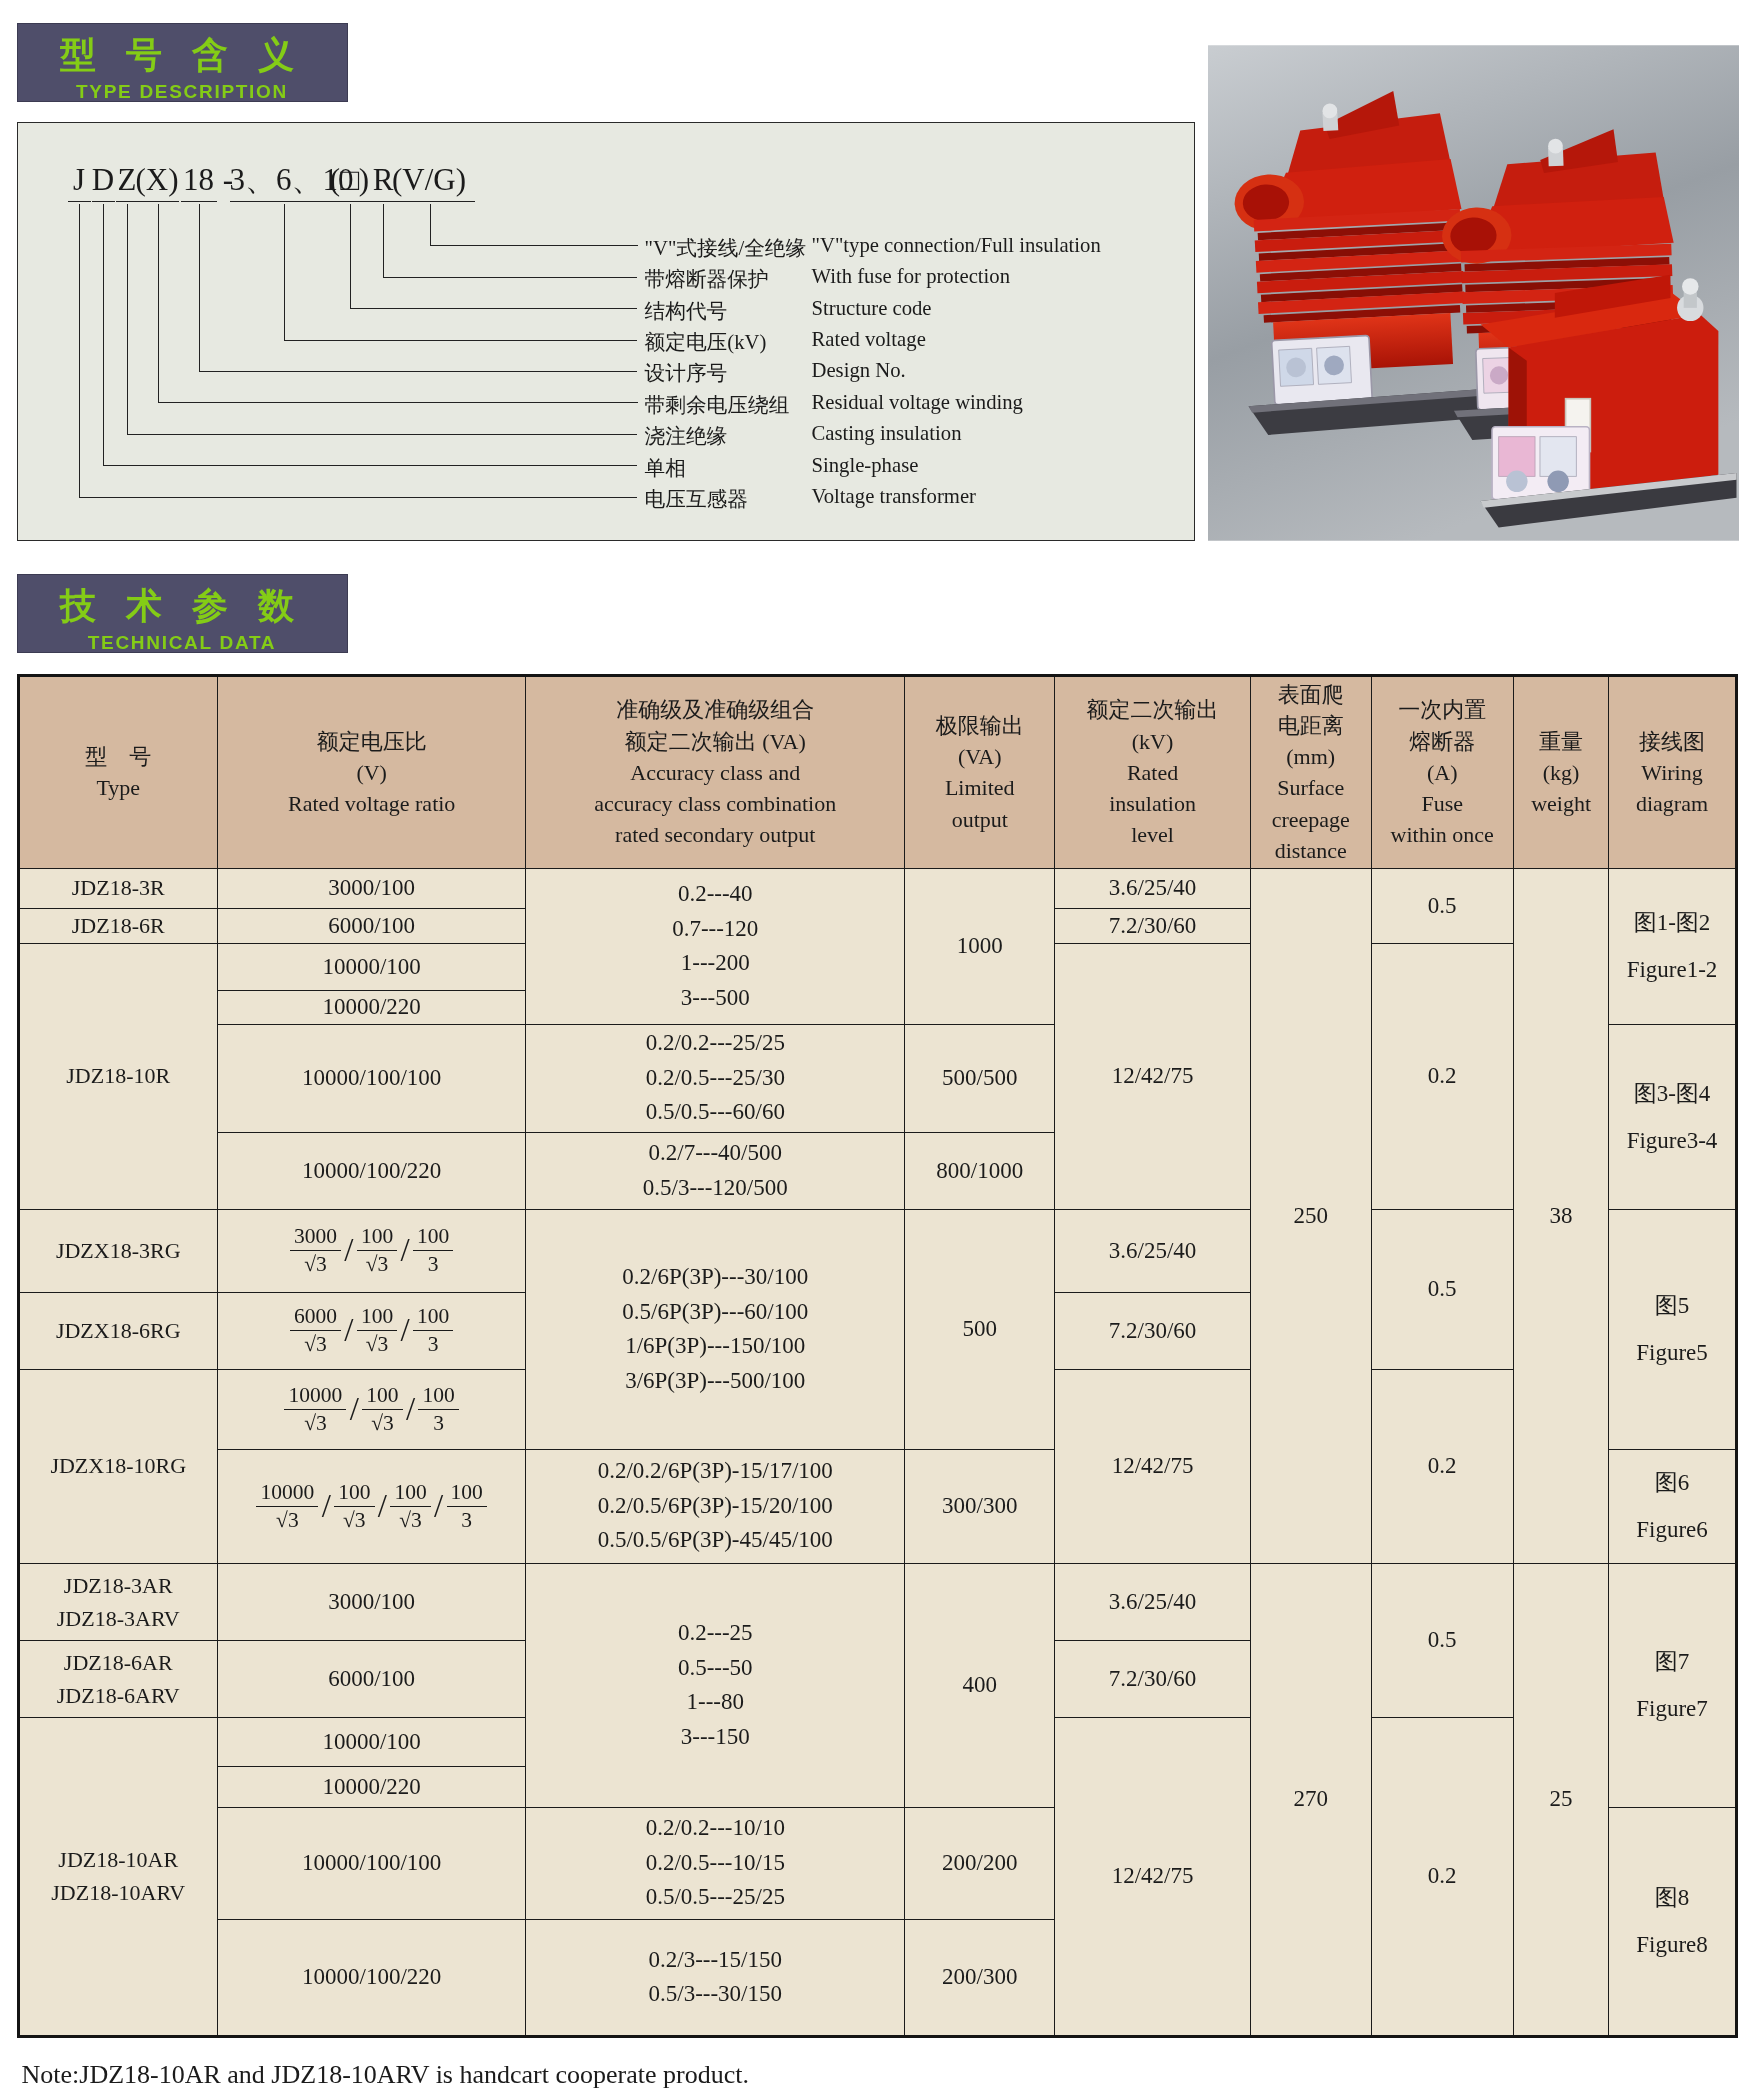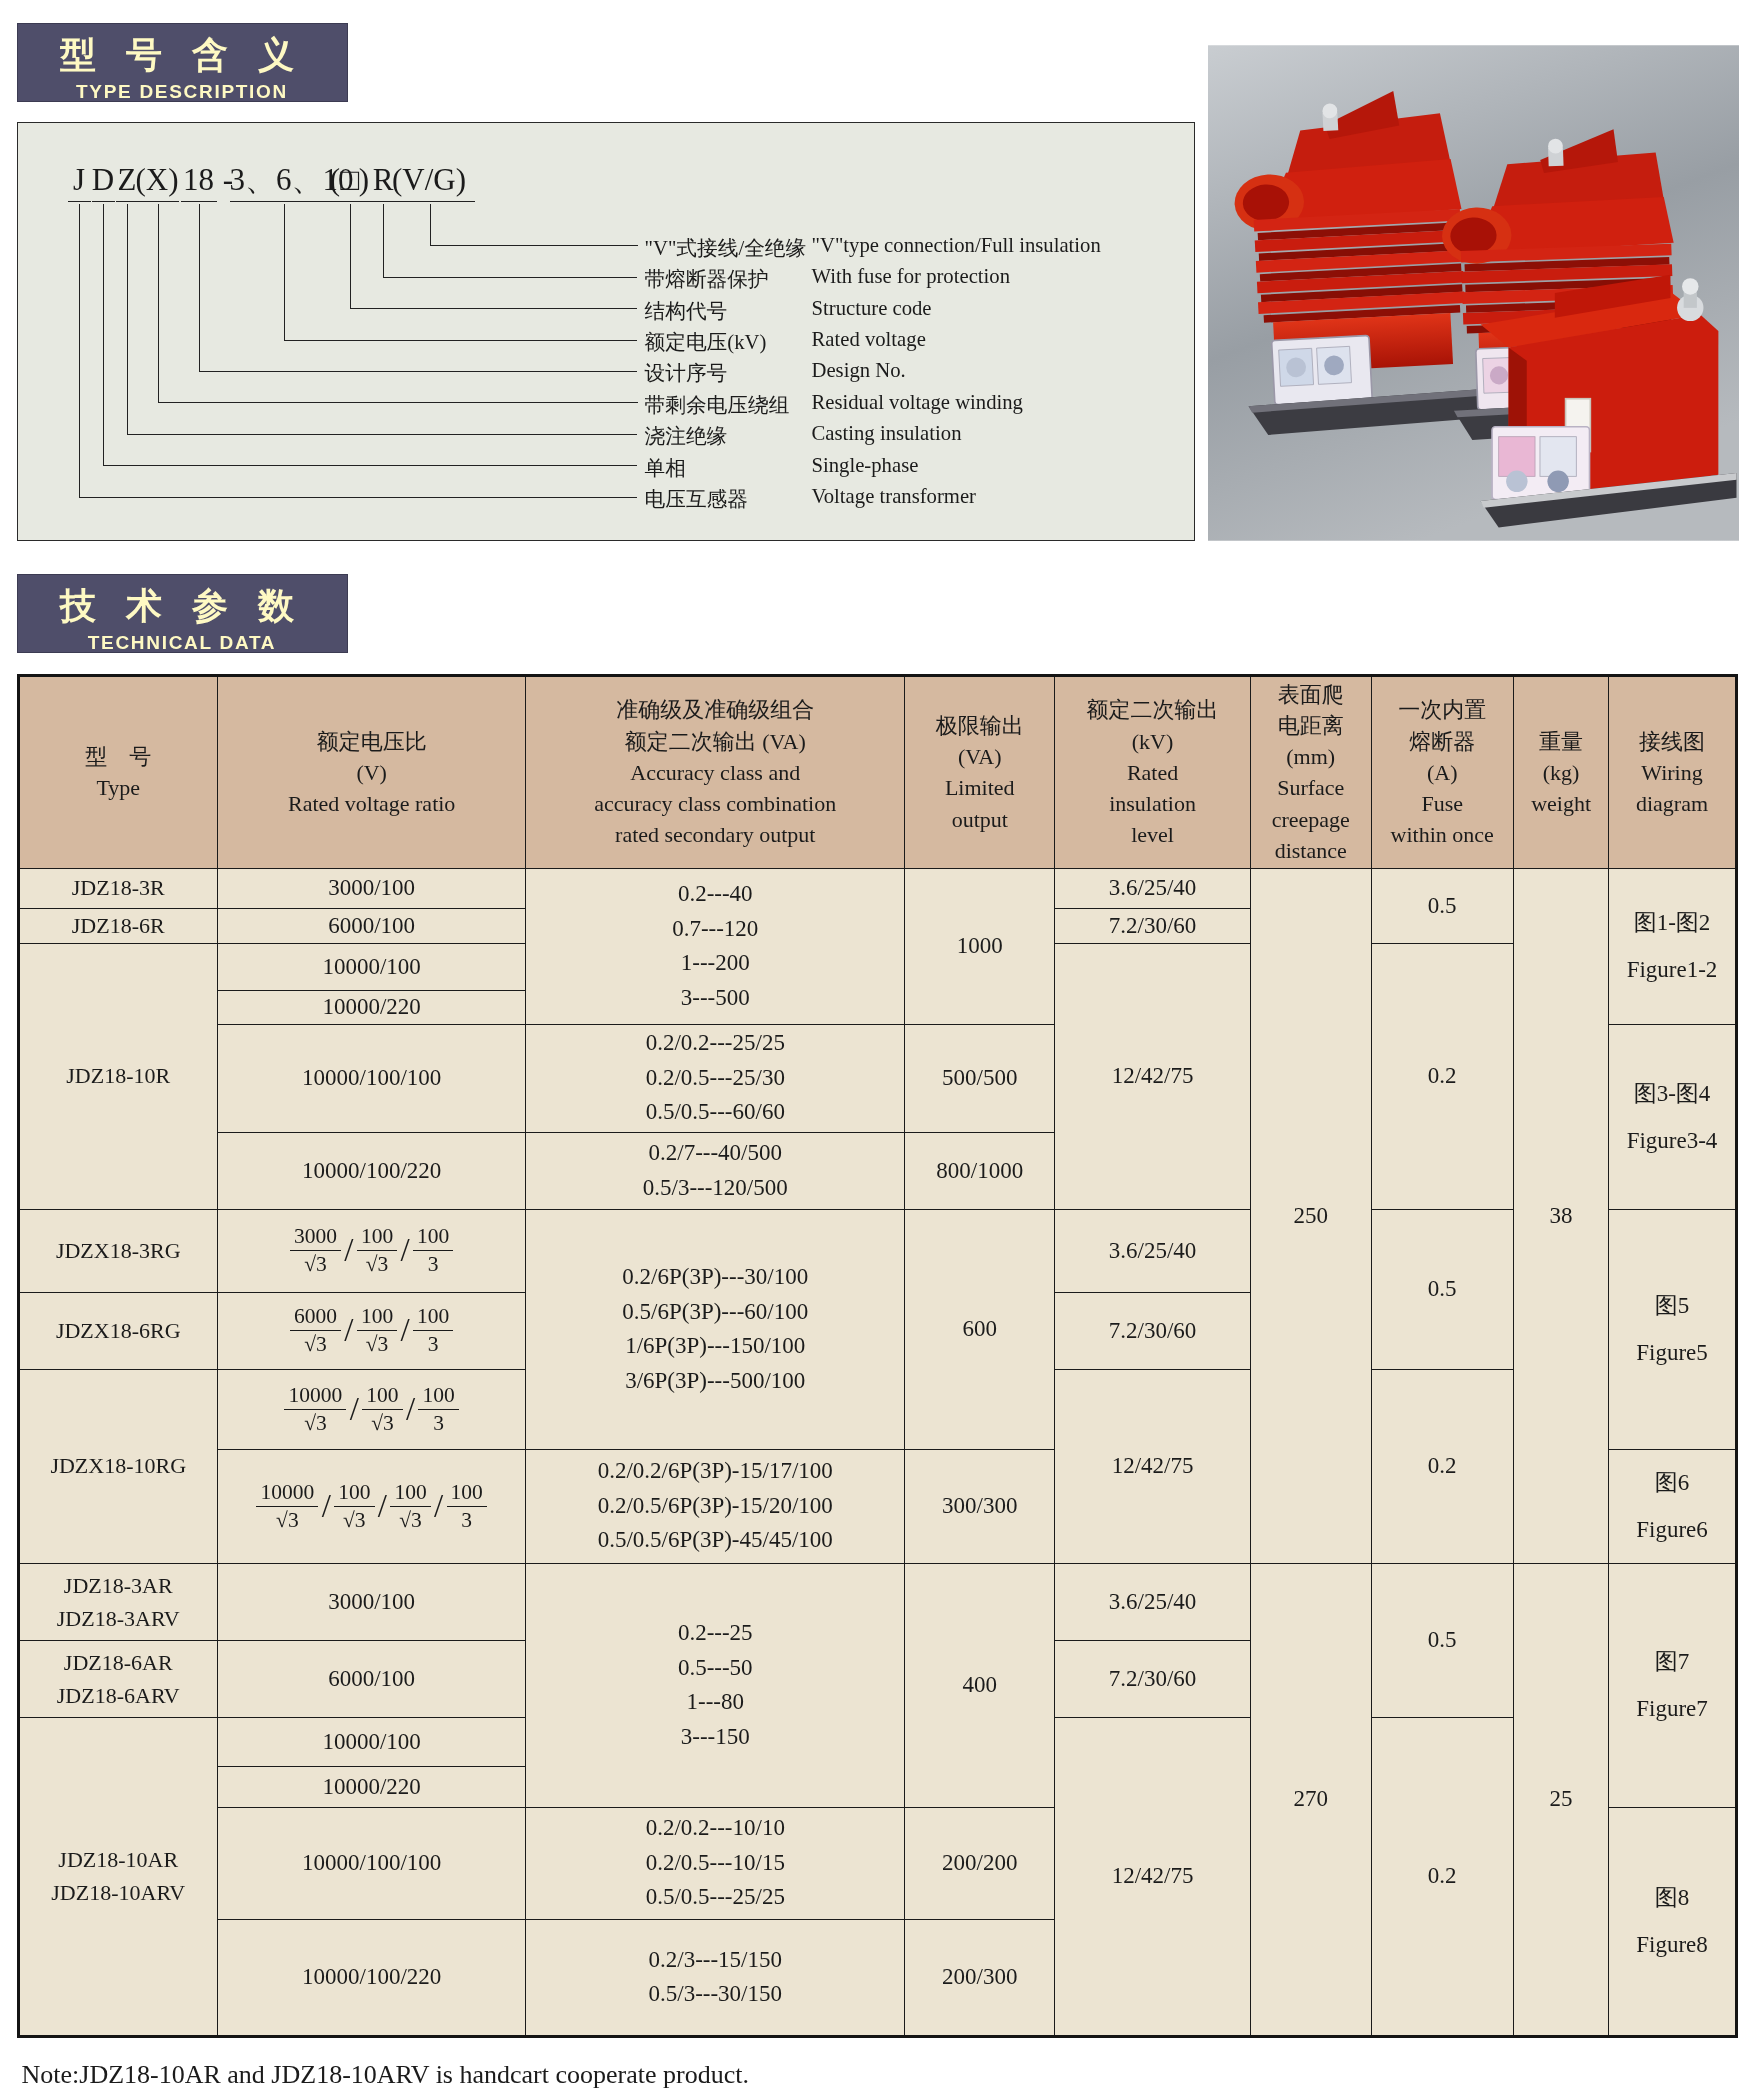--- a/index.html
+++ b/index.html
@@ -1,21 +1,21 @@
 <!DOCTYPE html>
 <html style="font-size:13.2px"><head>
 <meta charset="utf-8">
 <style>
   html,body{margin:0;padding:0;background:#ffffff;}
   body{font-family:"Liberation Serif","DejaVu Serif",serif;color:#1b1b1b;}
   .page{position:relative;width:1754px;height:2098px;background:#fff;overflow:hidden;}
 
   
   .hdr-box{position:absolute;left:16.5px;width:331px;height:79px;background:#4f4e6a;
-    color:#fef9c3;text-align:center;font-family:"Liberation Sans","DejaVu Sans",sans-serif;
+    color:#84cc16;text-align:center;font-family:"Liberation Sans","DejaVu Sans",sans-serif;
     box-sizing:border-box;border:1.7px solid #3c3b52;}
   .hdr-box .zh{font-size:36px;font-weight:bold;letter-spacing:10px;margin-top:6.6px;}
   .hdr-box .en{font-size:19px;font-weight:bold;letter-spacing:1.7px;margin-top:1.7px;}
 
   
   .panel{position:absolute;left:16.5px;top:122px;width:1178px;height:419px;background:#e7e9e1;
     border:1.7px solid #2a2a2a;box-sizing:border-box;}
   .model-seg{position:absolute;top:38px;text-align:center;font-size:31px;line-height:38px;
     border-bottom:1.7px solid #222;padding-bottom:1.7px;white-space:nowrap;}
   .model-seg.noline{border-bottom:none;}
@@ -336,21 +336,21 @@
     </tr>
     <tr style="height:83px">
       <td class="type-cell">JDZX18-3RG</td>
       <td><span class="frac"><span class="fnum">3000</span><span class="fden">√3</span></span><span class="fsep">/</span><span class="frac"><span class="fnum">100</span><span class="fden">√3</span></span><span class="fsep">/</span><span class="frac"><span class="fnum">100</span><span class="fden">3</span></span></td>
       <td rowspan="3">
             <div class="ln">0.2/6P(3P)---30/100</div>
             <div class="ln">0.5/6P(3P)---60/100</div>
             <div class="ln">1/6P(3P)---150/100</div>
             <div class="ln">3/6P(3P)---500/100</div>
           </td>
-      <td rowspan="3">600</td>
+      <td rowspan="3">500</td>
       <td>3.6/25/40</td>
       <td rowspan="2">0.5</td>
       <td rowspan="3" class="wiring">
             <div class="ln">图5</div>
             <div class="ln">Figure5</div>
           </td>
     </tr>
     <tr style="height:77px">
       <td class="type-cell">JDZX18-6RG</td>
       <td><span class="frac"><span class="fnum">6000</span><span class="fden">√3</span></span><span class="fsep">/</span><span class="frac"><span class="fnum">100</span><span class="fden">√3</span></span><span class="fsep">/</span><span class="frac"><span class="fnum">100</span><span class="fden">3</span></span></td>

